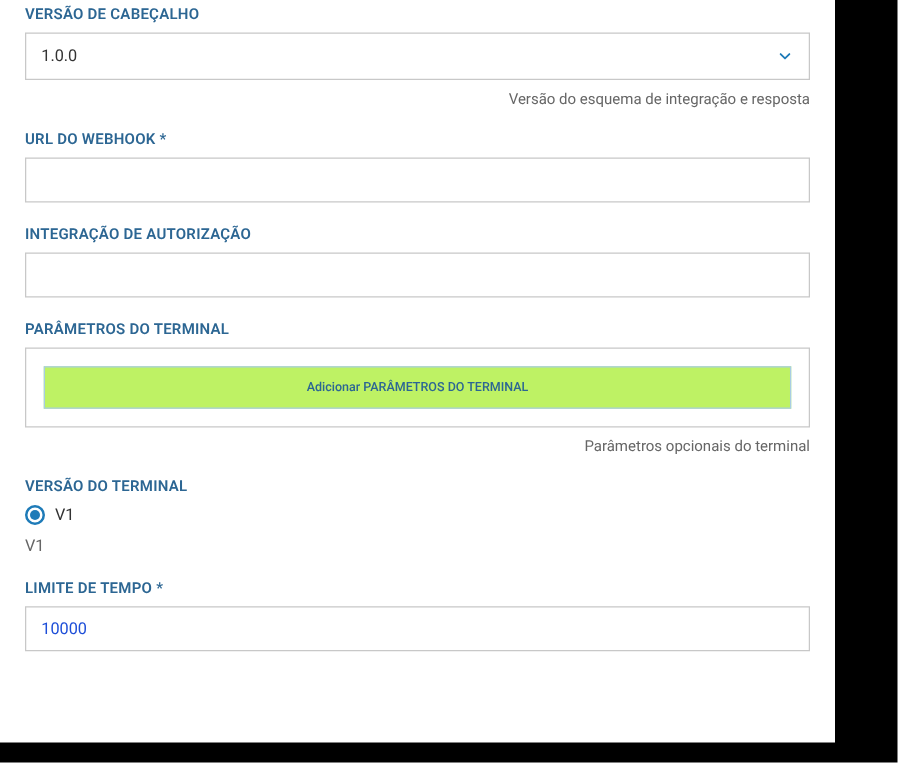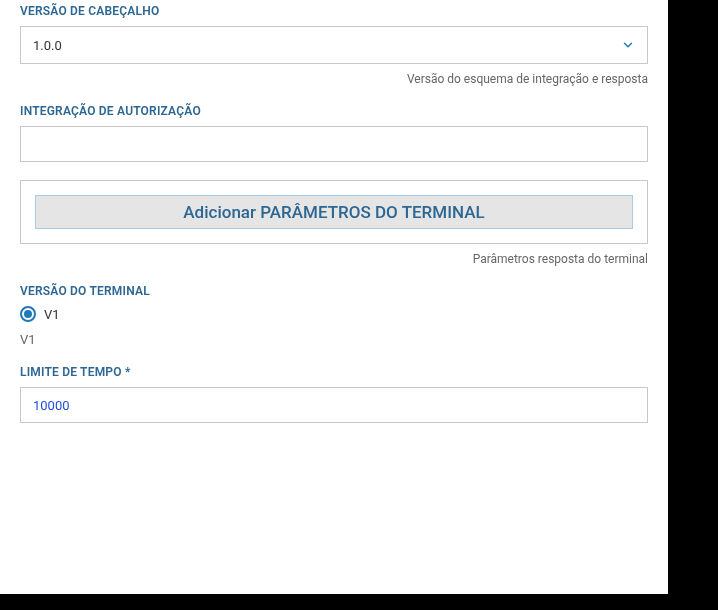--- a/index.html
+++ b/index.html
@@ -74,23 +74,23 @@
       font-family: inherit;
     }
     .terminal-box {
       border: 1px solid #c8c8c8;
       padding: 14px;
     }
     .add-button {
       width: 100%;
       height: 34px;
       border: 1px solid #a8cde4;
-      background: #e5e5e5;
+      background: #bef264;
       color: #2c6693;
-      font-size: 17px;
+      font-size: 10px;
       font-weight: 500;
       cursor: pointer;
       font-family: inherit;
     }
     .radio-row {
       display: flex;
       align-items: center;
       gap: 8px;
       margin-bottom: 10px;
     }
@@ -132,31 +132,36 @@
         <span class="select-value">1.0.0</span>
         <span class="chevron">
           <svg viewBox="0 0 24 24" fill="none" stroke="currentColor" stroke-width="2.5" stroke-linecap="round" stroke-linejoin="round">
               <polyline points="6 9 12 15 18 9"></polyline>
             </svg>
         </span>
       </div>
       <div class="helper-text">Versão do esquema de integração e resposta</div>
     </div>
 
+    <div class="form-group">
+      <label class="form-label">URL DO WEBHOOK *</label>
+      <input type="text" class="text-input" value="" style="">
+    </div>
 
     <div class="form-group">
       <label class="form-label">INTEGRAÇÃO DE AUTORIZAÇÃO</label>
       <input type="text" class="text-input" value="" style="">
     </div>
 
     <div class="form-group">
+      <label class="form-label">PARÂMETROS DO TERMINAL</label>
       <div class="terminal-box">
         <button class="add-button">Adicionar PARÂMETROS DO TERMINAL</button>
       </div>
-      <div class="helper-text">Parâmetros resposta do terminal</div>
+      <div class="helper-text">Parâmetros opcionais do terminal</div>
     </div>
 
     <div class="form-group">
       <label class="form-label">VERSÃO DO TERMINAL</label>
       <div class="radio-row">
         <span class="radio-outer">
           <span class="radio-inner"></span>
         </span>
         <span class="radio-label">V1</span>
       </div>

